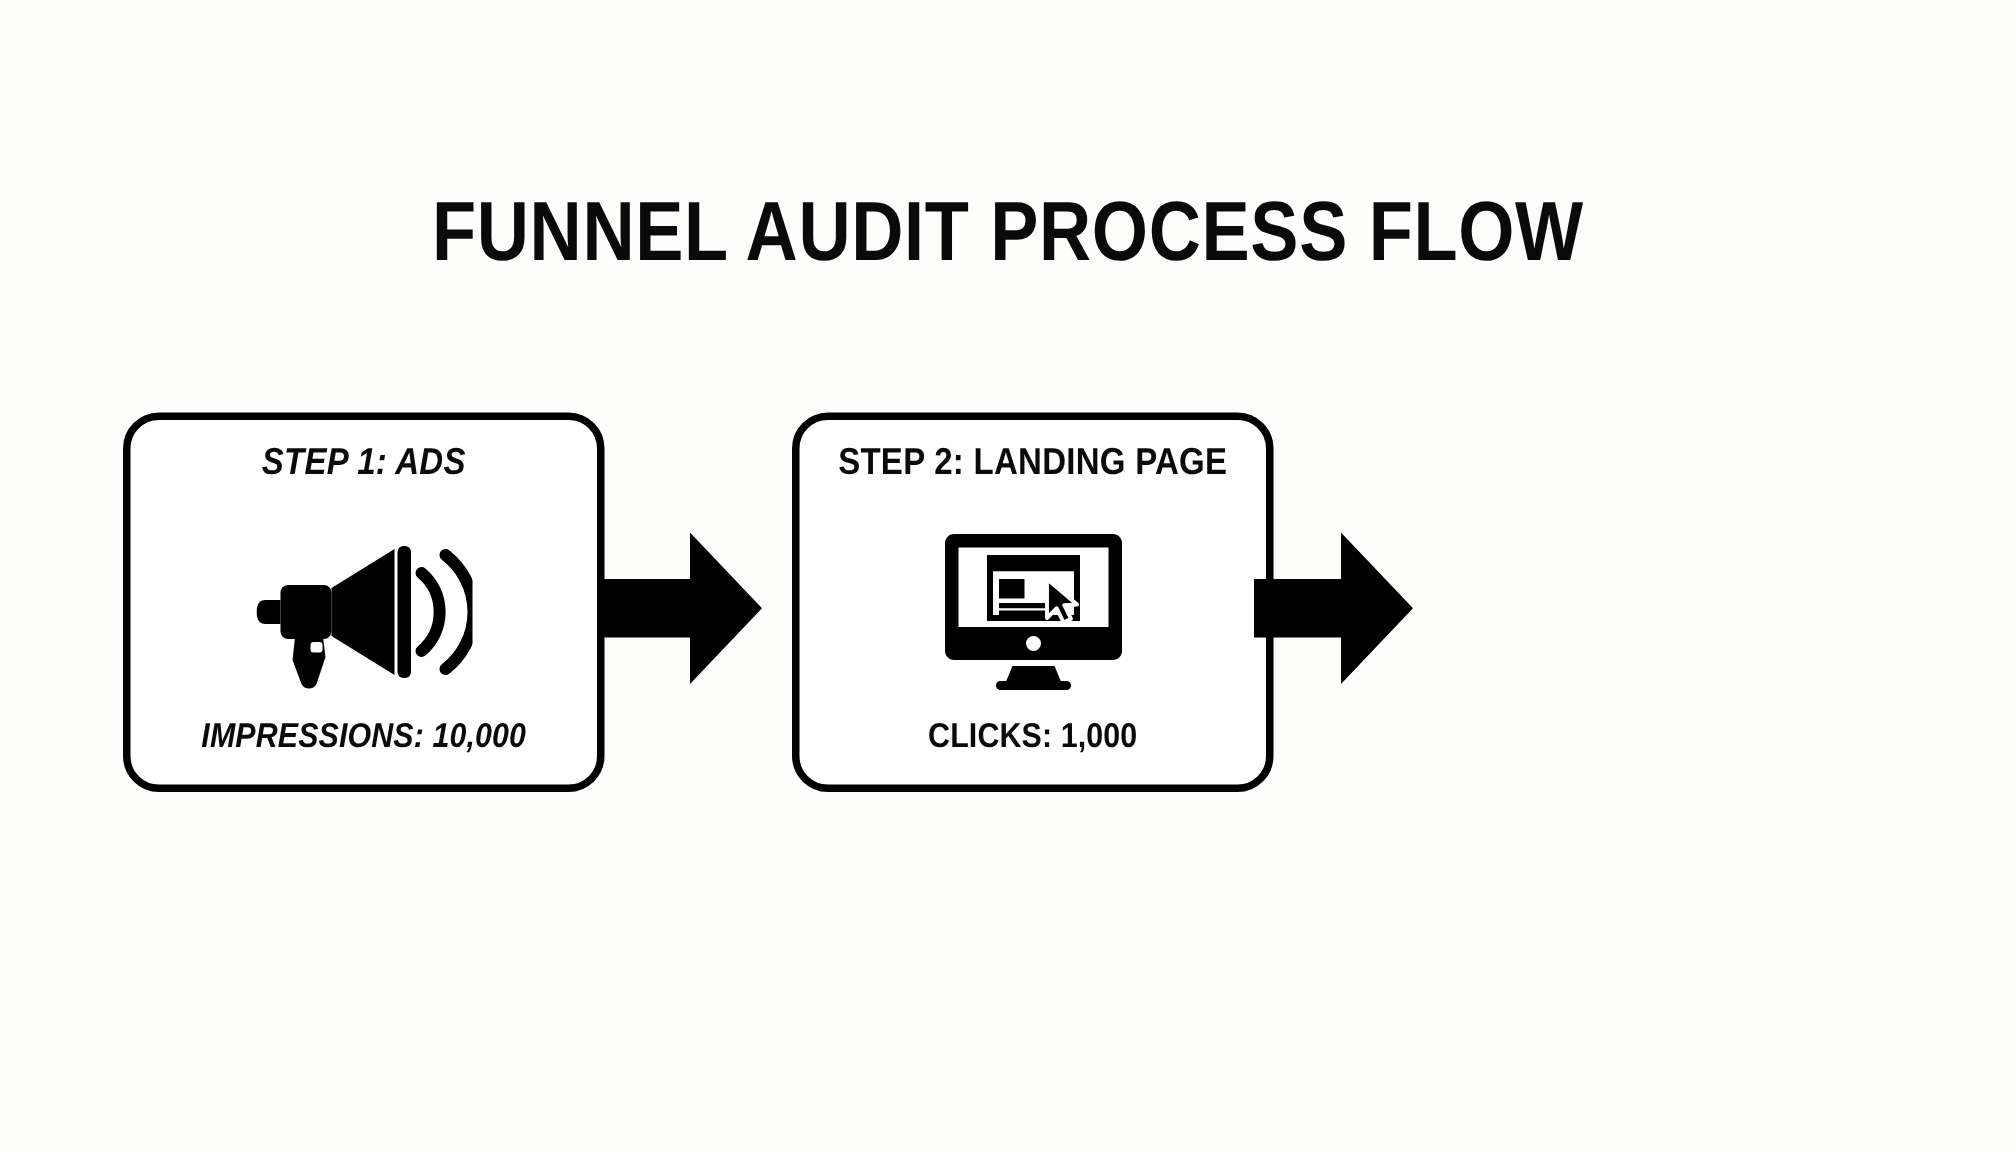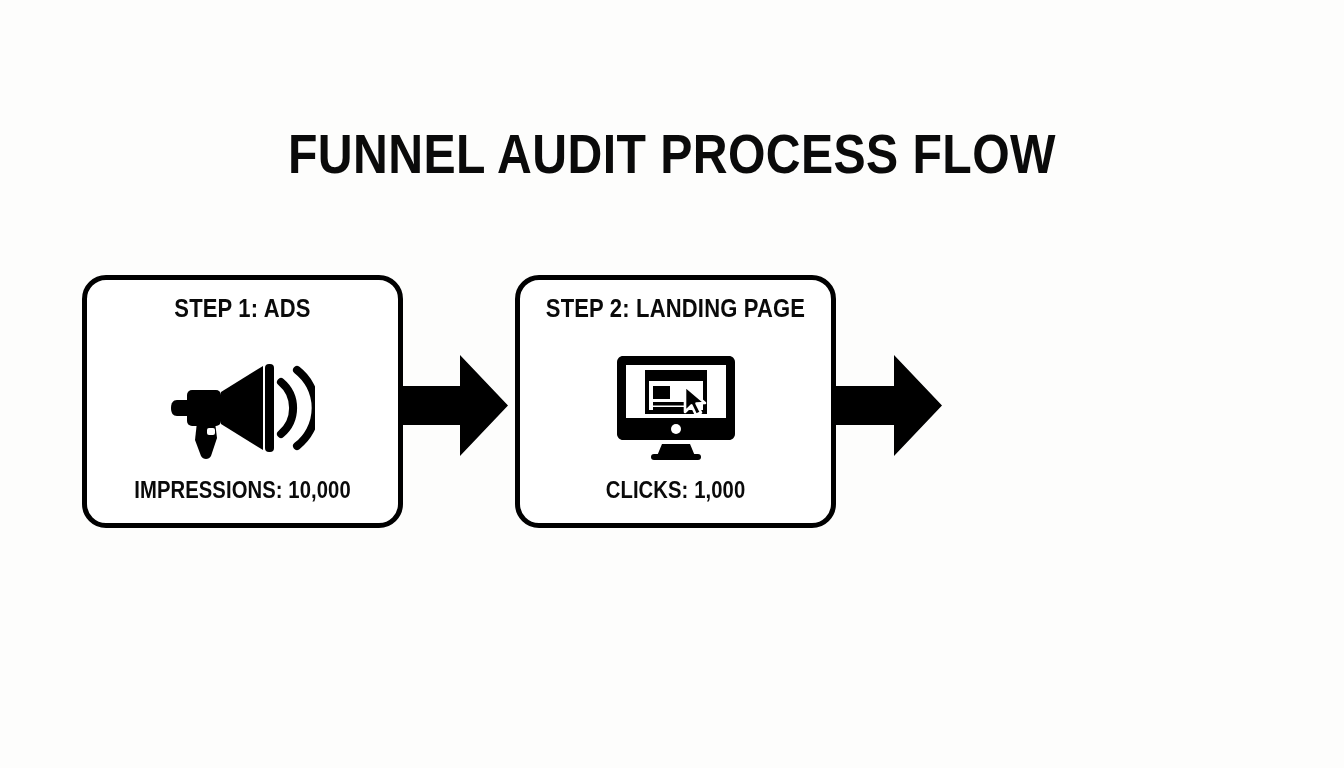--- a/index.html
+++ b/index.html
@@ -42,22 +42,22 @@
   .step-box {
     position: absolute;
     top: 275px;
     width: 321px;
     height: 253px;
     box-sizing: border-box;
     border: 5px solid #000000;
     border-radius: 24px;
     background: #ffffff;
   }
-  #box-1 { left: 82px; }
-  #box-2 { left: 515px; }
+  #box-1 { left: 82px; font-style: italic; }
+  #box-2 { left: 528px; }
   #box-3 { left: 945px; }
 
   .step-head {
     position: absolute;
     left: 6px;
     right: 6px;
     top: 15px;
     text-align: center;
     font-family: "Liberation Sans Narrow", "Liberation Sans", sans-serif;
     font-weight: 700;

